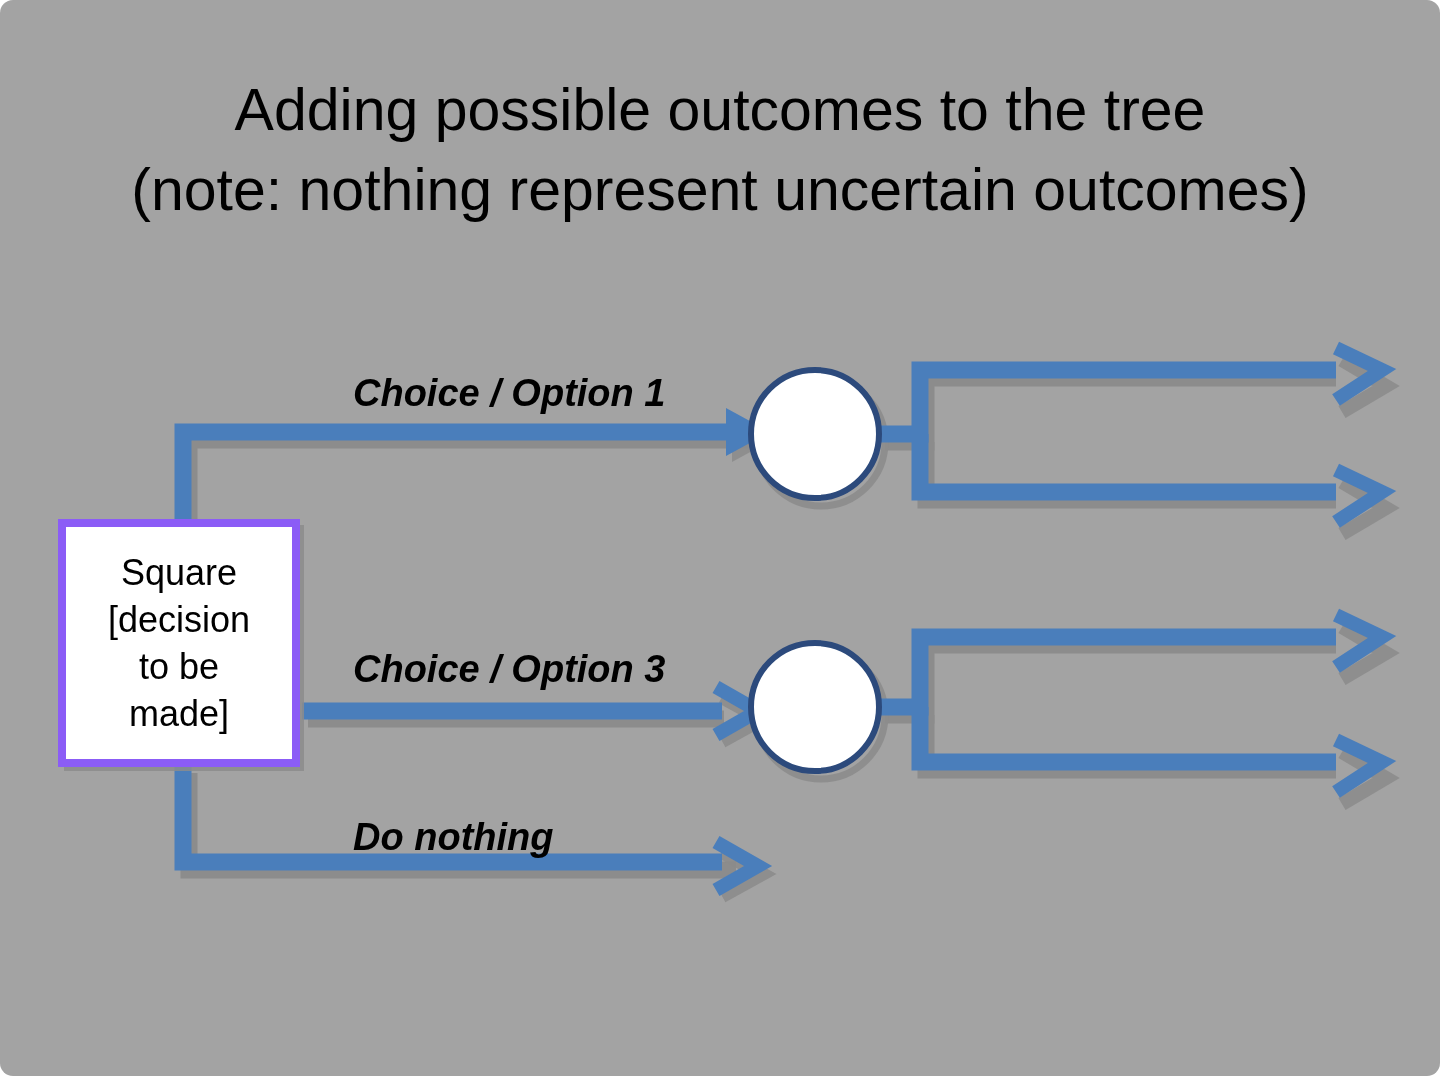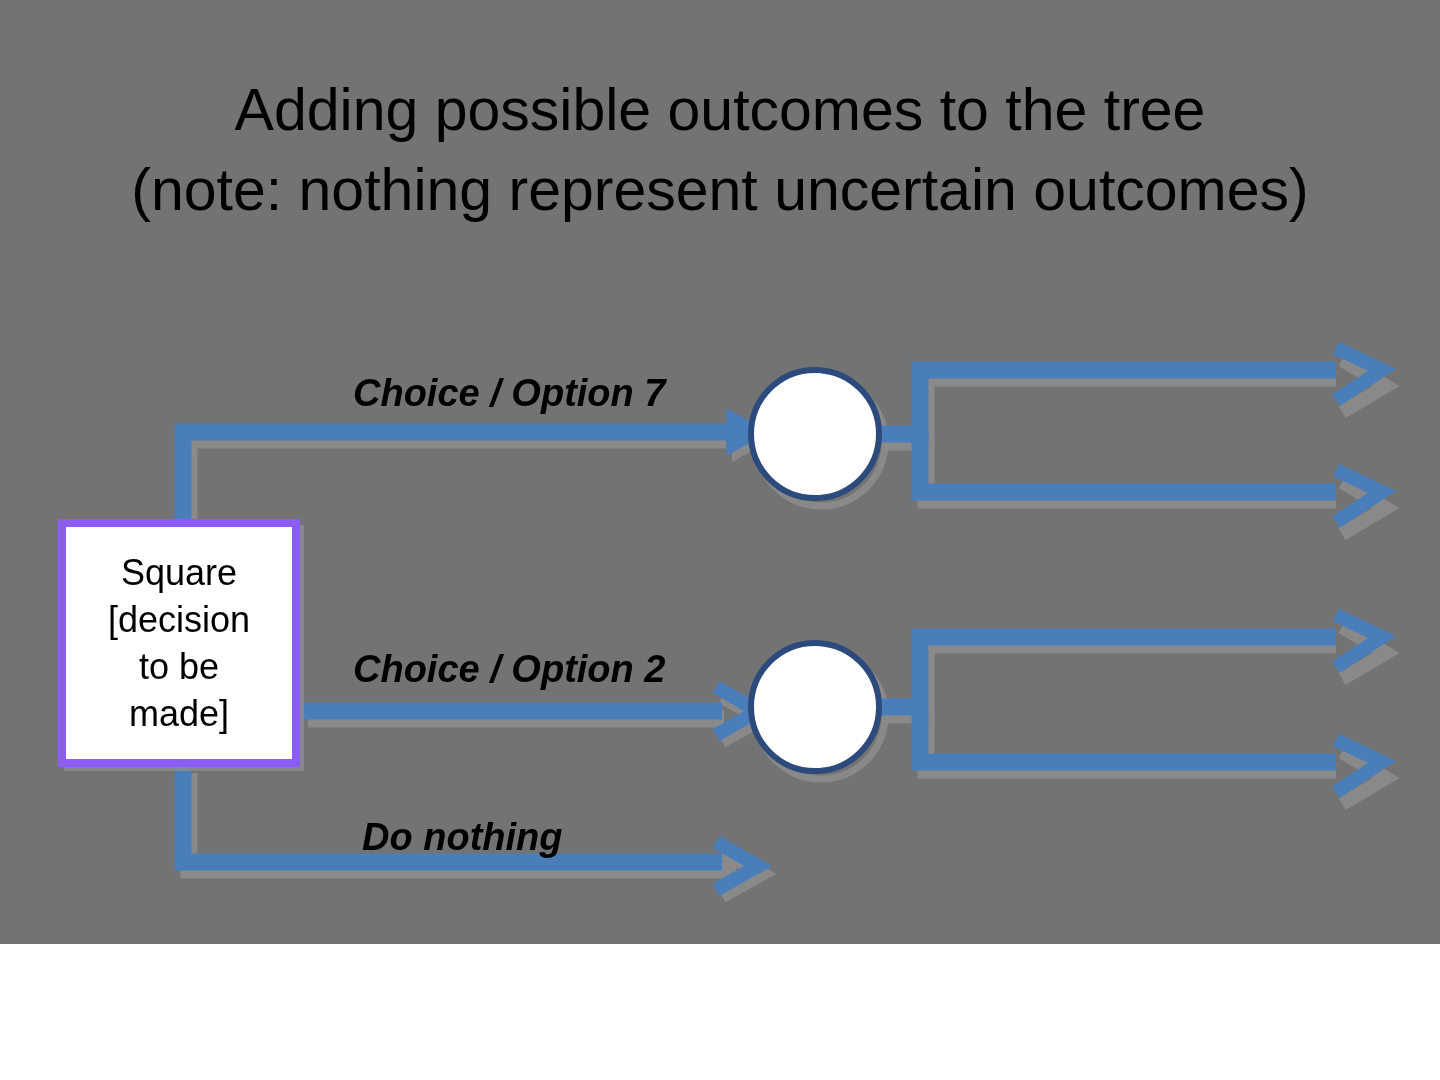--- a/index.html
+++ b/index.html
@@ -12,22 +12,23 @@
     width: 1440px;
     height: 1080px;
     font-family: "Liberation Sans", sans-serif;
     position: relative;
     overflow: hidden;
   }
 
   #slide {
     position: relative;
     width: 1440px;
-    height: 944px;
-    background: #737373;
+    height: 1076px;
+    background: #a3a3a3;
+    border-radius: 13px;
   }
 
   
   .title-block {
     position: absolute;
     left: 0;
     top: 70px;
     width: 1440px;
     text-align: center;
     color: #000000;
@@ -82,21 +83,21 @@
     font-weight: bold;
     font-style: italic;
     font-size: 38px;
     line-height: 44px;
     color: #000000;
     white-space: nowrap;
     z-index: 6;
   }
   #label-option1 { left: 353px; top: 371px; }
   #label-option2 { left: 353px; top: 647px; }
-  #label-donothing { left: 362px; top: 815px; }
+  #label-donothing { left: 353px; top: 815px; }
 </style>
 </head>
 <body>
 
 <div id="slide">
 
   <div class="title-block">
     <span class="title-line title-line-1">Adding possible outcomes to the tree</span>
     <span class="title-line title-line-2">(note: nothing represent uncertain outcomes)</span>
   </div>
@@ -172,19 +173,19 @@
     </g>
   </svg>
 
   <div class="decision-box">
     <div class="decision-box-label">Square
 [decision
 to be
 made]</div>
   </div>
 
-  <div class="edge-label" id="label-option1">Choice / Option 7</div>
+  <div class="edge-label" id="label-option1">Choice / Option 1</div>
 
-  <div class="edge-label" id="label-option2">Choice / Option 2</div>
+  <div class="edge-label" id="label-option2">Choice / Option 3</div>
 
   <div class="edge-label" id="label-donothing">Do nothing</div>
 
 </div>
 
 </body></html>

